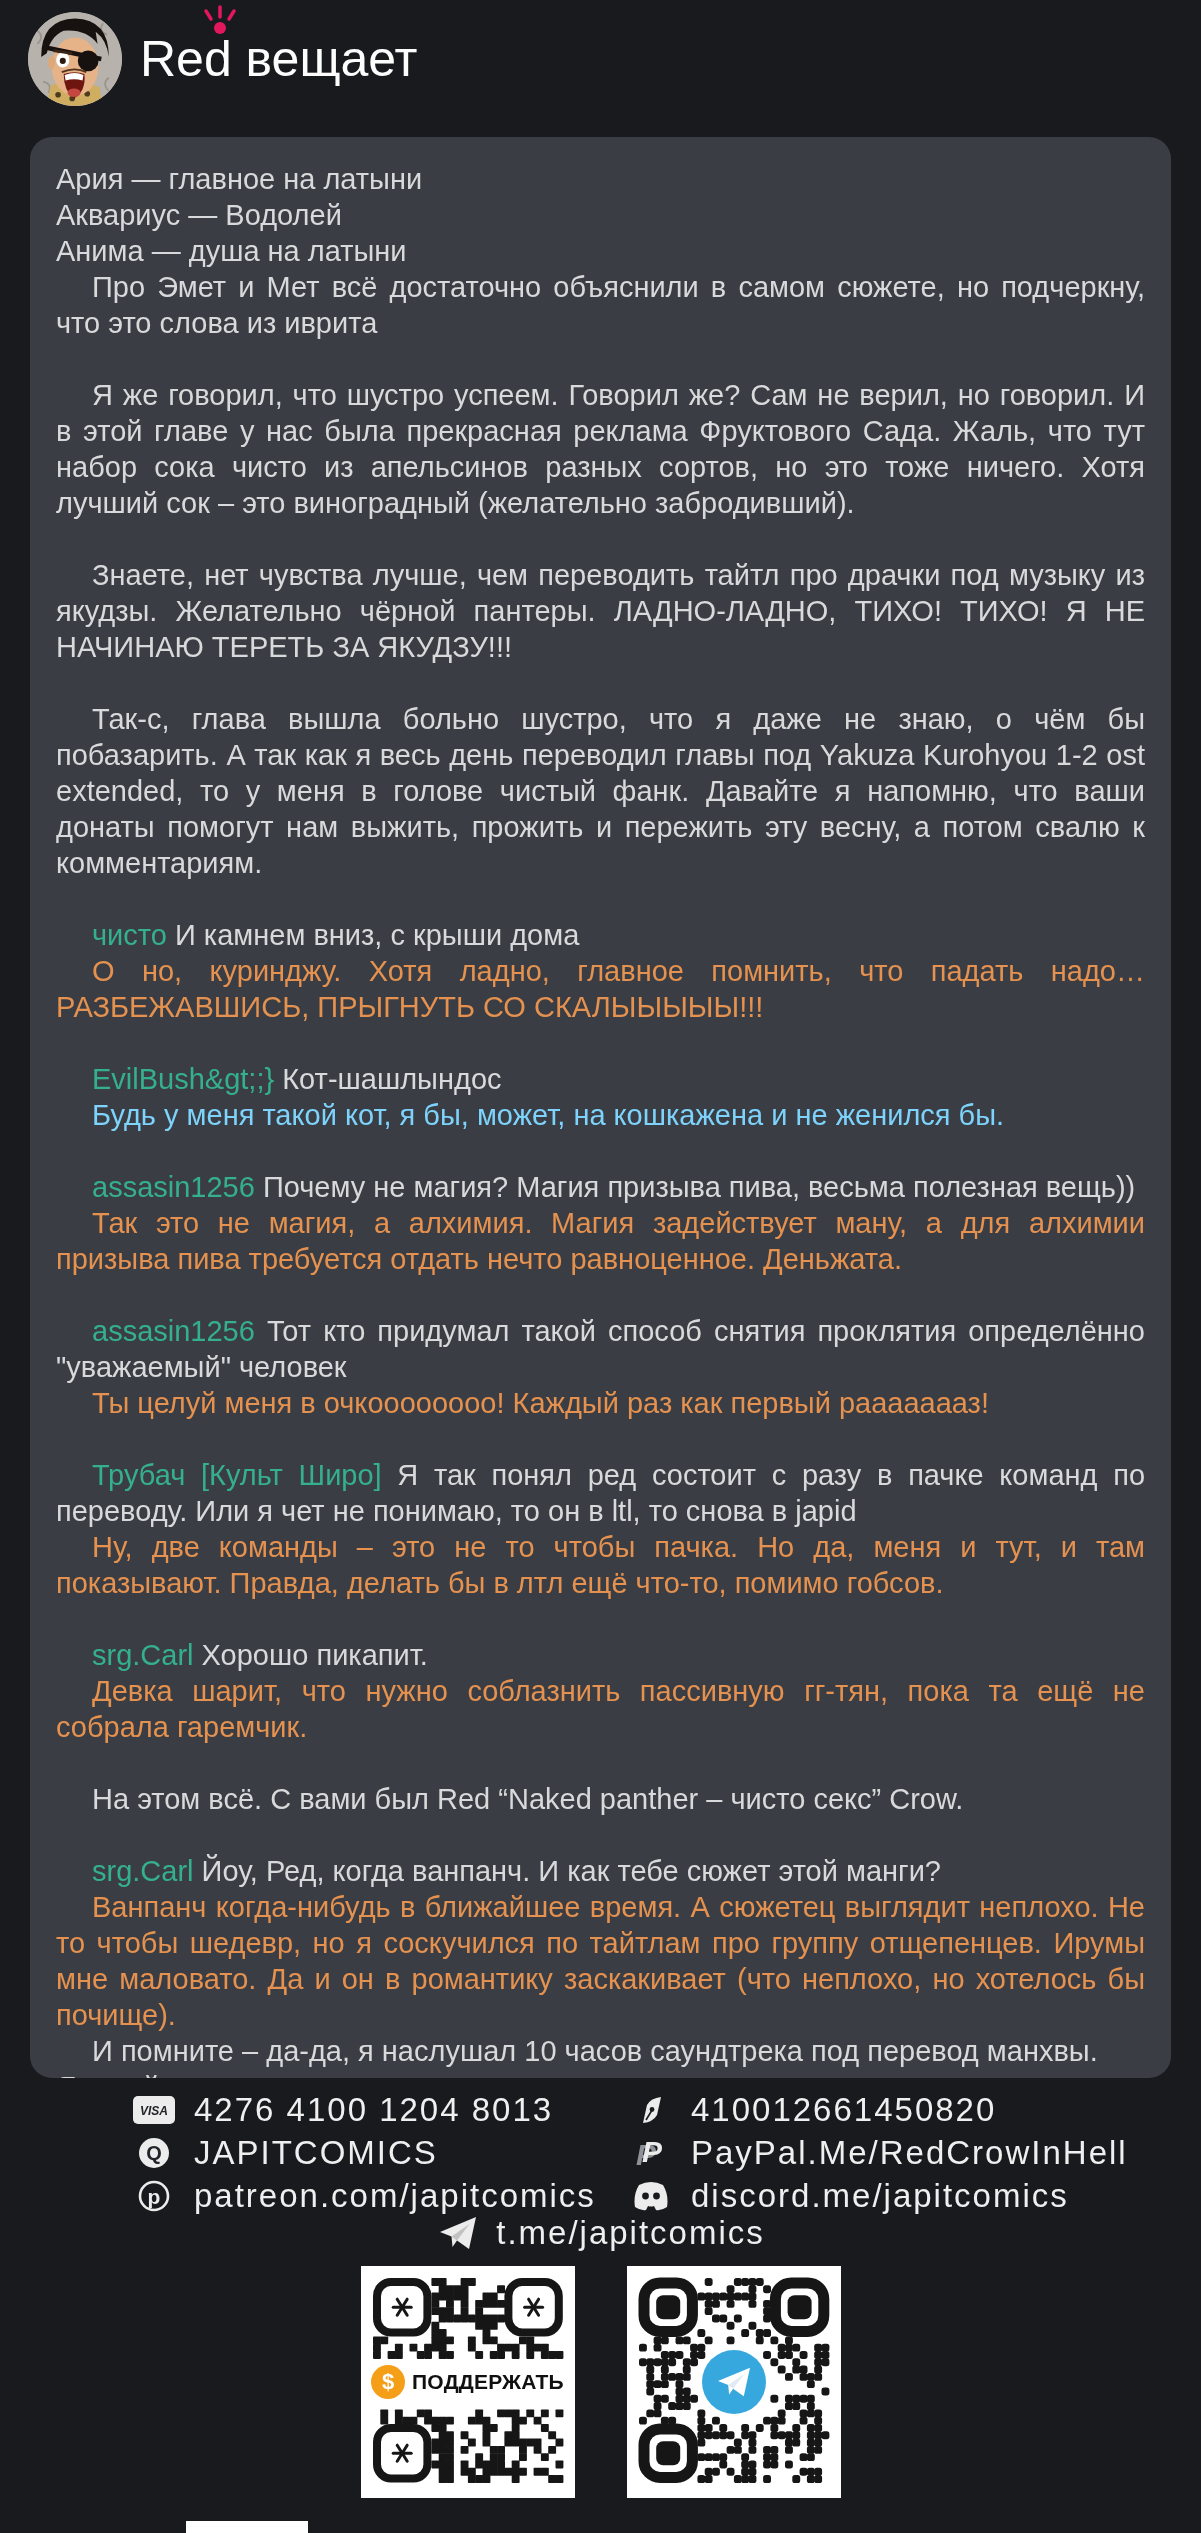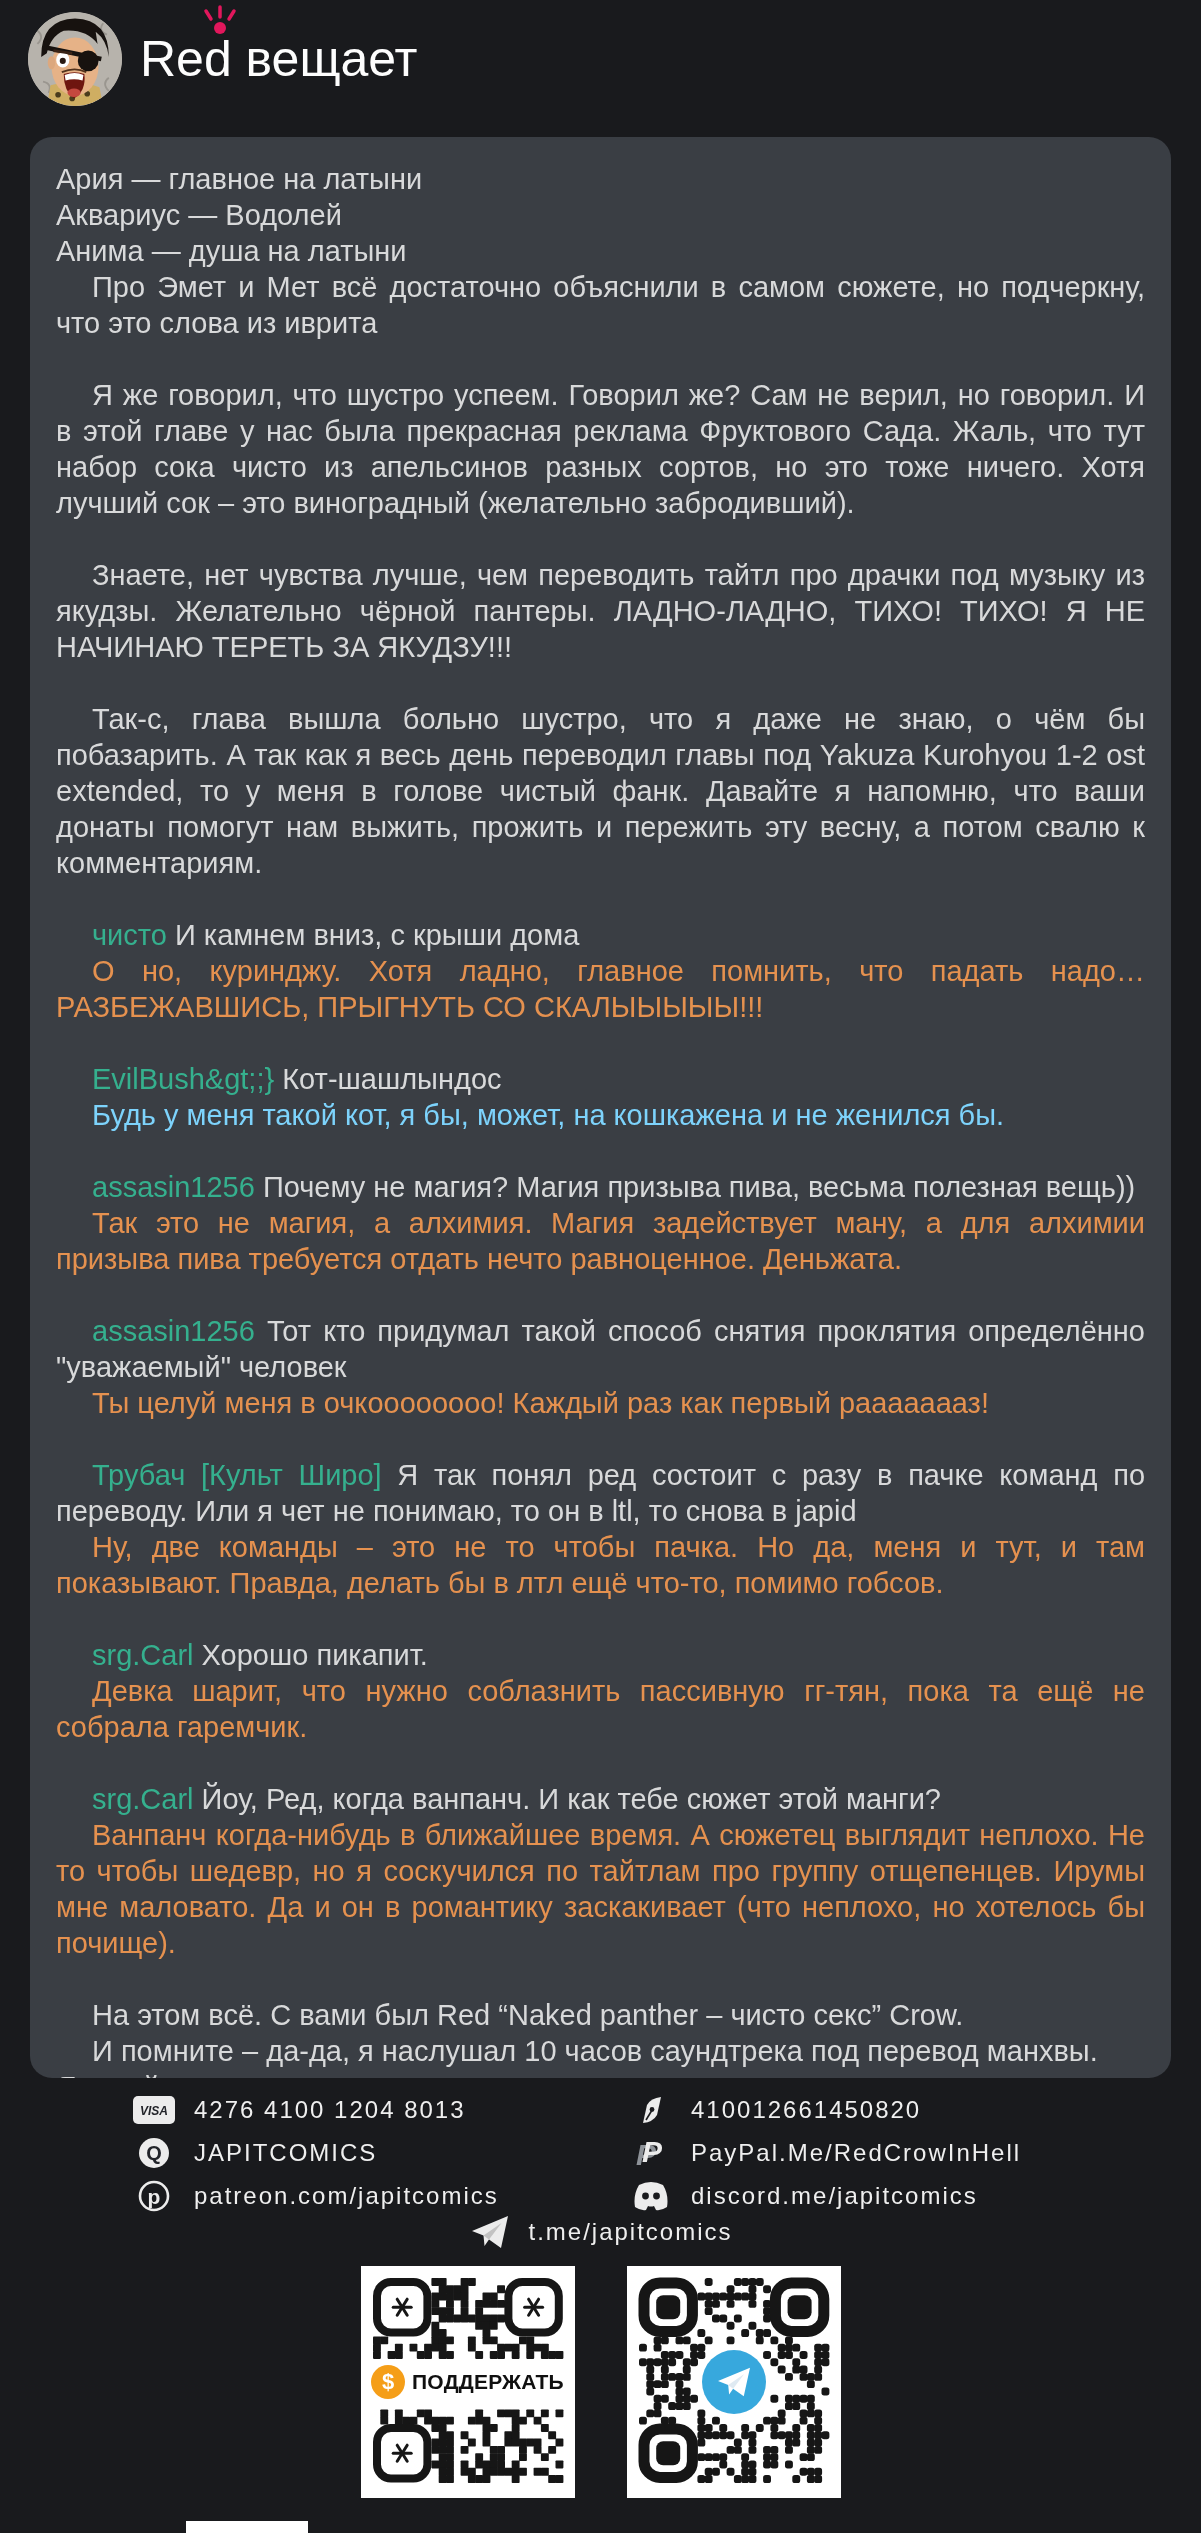--- a/index.html
+++ b/index.html
@@ -15,21 +15,21 @@
   .block.gap{margin-top:36px;}
   .nb-line{text-align:left;}
   .nb-para{margin:0;text-indent:36px;text-align:justify;}
   .nb-comment{margin:0;text-indent:36px;text-align:justify;}
   .nb-reply{margin:0;text-indent:36px;text-align:justify;}
   .nb-user{font-weight:400;}
   .pay-grid{position:absolute;left:132px;top:2088px;width:1010px;display:grid;
             grid-template-columns:497px auto;grid-auto-rows:43px;align-items:center;}
   .pay-item{display:flex;align-items:center;gap:18px;height:43px;}
   .pay-icon{width:44px;display:flex;justify-content:center;align-items:center;flex:0 0 auto;}
-  .pay-label{color:#efefef;font-size:24px;letter-spacing:2px;white-space:nowrap;}
+  .pay-label{color:#efefef;font-size:33px;letter-spacing:2px;white-space:nowrap;}
   .tg-row{position:absolute;left:0;top:2214px;width:100%;display:flex;justify-content:center;
           align-items:center;gap:16px;}
   .qr-row{position:absolute;left:0;top:2266px;width:100%;display:flex;justify-content:center;gap:52px;}
   .qr{width:214px;height:232px;background:#ffffff;position:relative;}
   .qr svg{display:block;}
   .qr-badge{position:absolute;left:0;top:93px;width:100%;height:46px;background:#ffffff;
             display:flex;align-items:center;justify-content:center;gap:7px;}
   .badge-circle{width:34px;height:34px;border-radius:50%;display:flex;align-items:center;
                 justify-content:center;color:#ffffff;font-size:22px;font-weight:bold;flex:0 0 auto;}
   .badge-label{color:#101010;font-weight:bold;font-size:21px;letter-spacing:0.2px;}
@@ -116,25 +116,25 @@
       </div>
       <div class="block gap">
         <p class="nb-comment"><span class="nb-user" style="color: rgb(53, 176, 142);">Трубач [Культ Широ]</span> Я так понял ред состоит с разу в пачке команд по переводу. Или я чет не понимаю, то он в ltl, то снова в japid</p>
         <p class="nb-reply" style="color: rgb(229, 145, 79);">Ну, две команды – это не то чтобы пачка. Но да, меня и тут, и там показывают. Правда, делать бы в лтл ещё что-то, помимо гобсов.</p>
       </div>
       <div class="block gap">
         <p class="nb-comment"><span class="nb-user" style="color: rgb(53, 176, 142);">srg.Carl</span> Хорошо пикапит.</p>
         <p class="nb-reply" style="color: rgb(229, 145, 79);">Девка шарит, что нужно соблазнить пассивную гг-тян, пока та ещё не собрала гаремчик.</p>
       </div>
       <div class="block gap">
+        <p class="nb-para">На этом всё. С вами был Red “Naked panther – чисто секс” Crow.</p>
+      </div>
+      <div class="block gap">
         <p class="nb-comment"><span class="nb-user" style="color: rgb(53, 176, 142);">srg.Carl</span> Йоу, Ред, когда ванпанч. И как тебе сюжет этой манги?</p>
         <p class="nb-reply" style="color: rgb(229, 145, 79);">Ванпанч когда-нибудь в ближайшее время. А сюжетец выглядит неплохо. Не то чтобы шедевр, но я соскучился по тайтлам про группу отщепенцев. Ирумы мне маловато. Да и он в романтику заскакивает (что неплохо, но хотелось бы почище).</p>
-      </div>
-      <div class="block gap">
-        <p class="nb-para">На этом всё. С вами был Red “Naked panther – чисто секс” Crow.</p>
       </div>
       <div class="block">
         <p class="nb-para">И помните – да-да, я наслушал 10 часов саундтрека под перевод манхвы.</p>
       </div>
       <div class="block">
         <div class="nb-line">Я гений.</div>
       </div>
     </div>
 </section>
 

